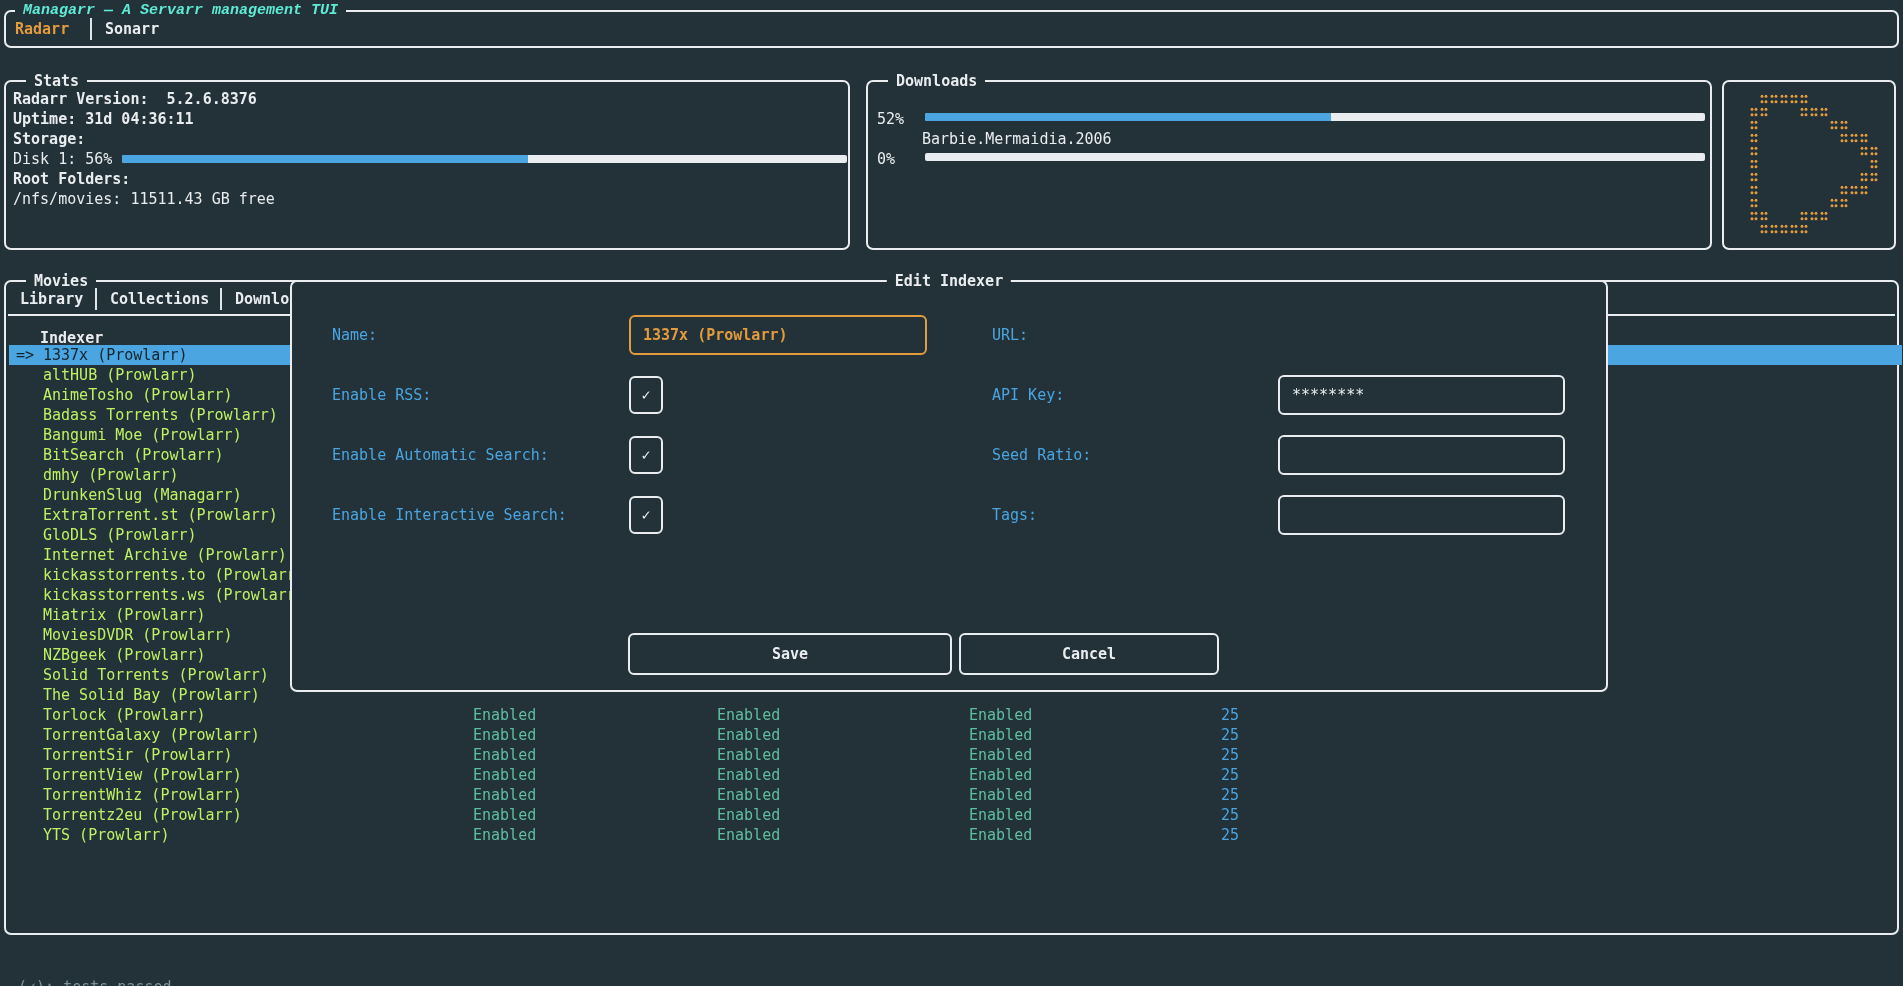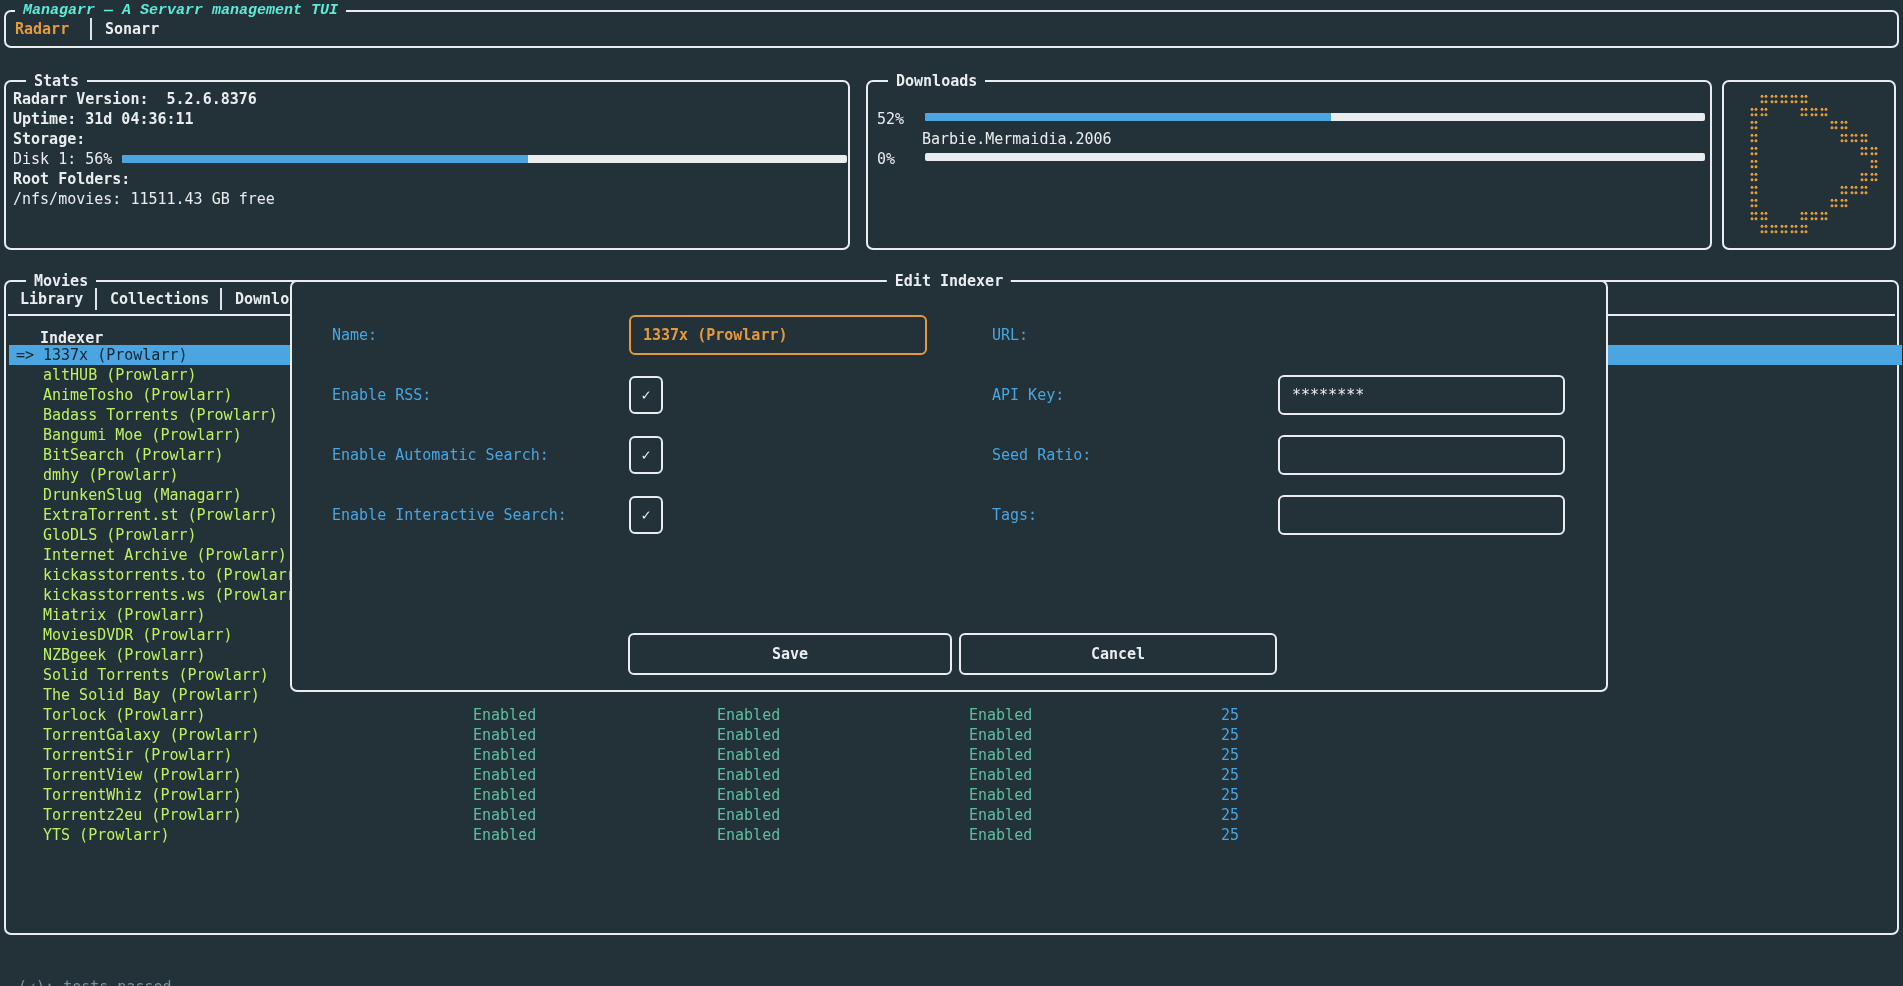--- a/index.html
+++ b/index.html
@@ -253,18 +253,18 @@
     <div class="cb" style="left:337px;top:154px;">✓</div>
     <span class="flabel" style="left:700px;top:163px;width:272px;">Seed Ratio:</span>
     <div class="inp" style="left:986px;top:153px;width:287px;"></div>
 
     <span class="flabel" style="left:40px;top:223px;width:283px;">Enable Interactive Search:</span>
     <div class="cb" style="left:337px;top:214px;">✓</div>
     <span class="flabel" style="left:700px;top:223px;width:272px;">Tags:</span>
     <div class="inp" style="left:986px;top:213px;width:287px;"></div>
 
     <div class="btn" style="left:336px;top:351px;width:324px;">Save</div>
-    <div class="btn" style="left:667px;top:351px;width:318px;">Cancel</div>
+    <div class="btn" style="left:667px;top:351px;width:260px;">Cancel</div>
   </div>
 
   <span class="line" style="left:18px;top:977px;color:#7d929c;">(✓): tests passed,</span>
 
 </div>
 
 </body></html>

